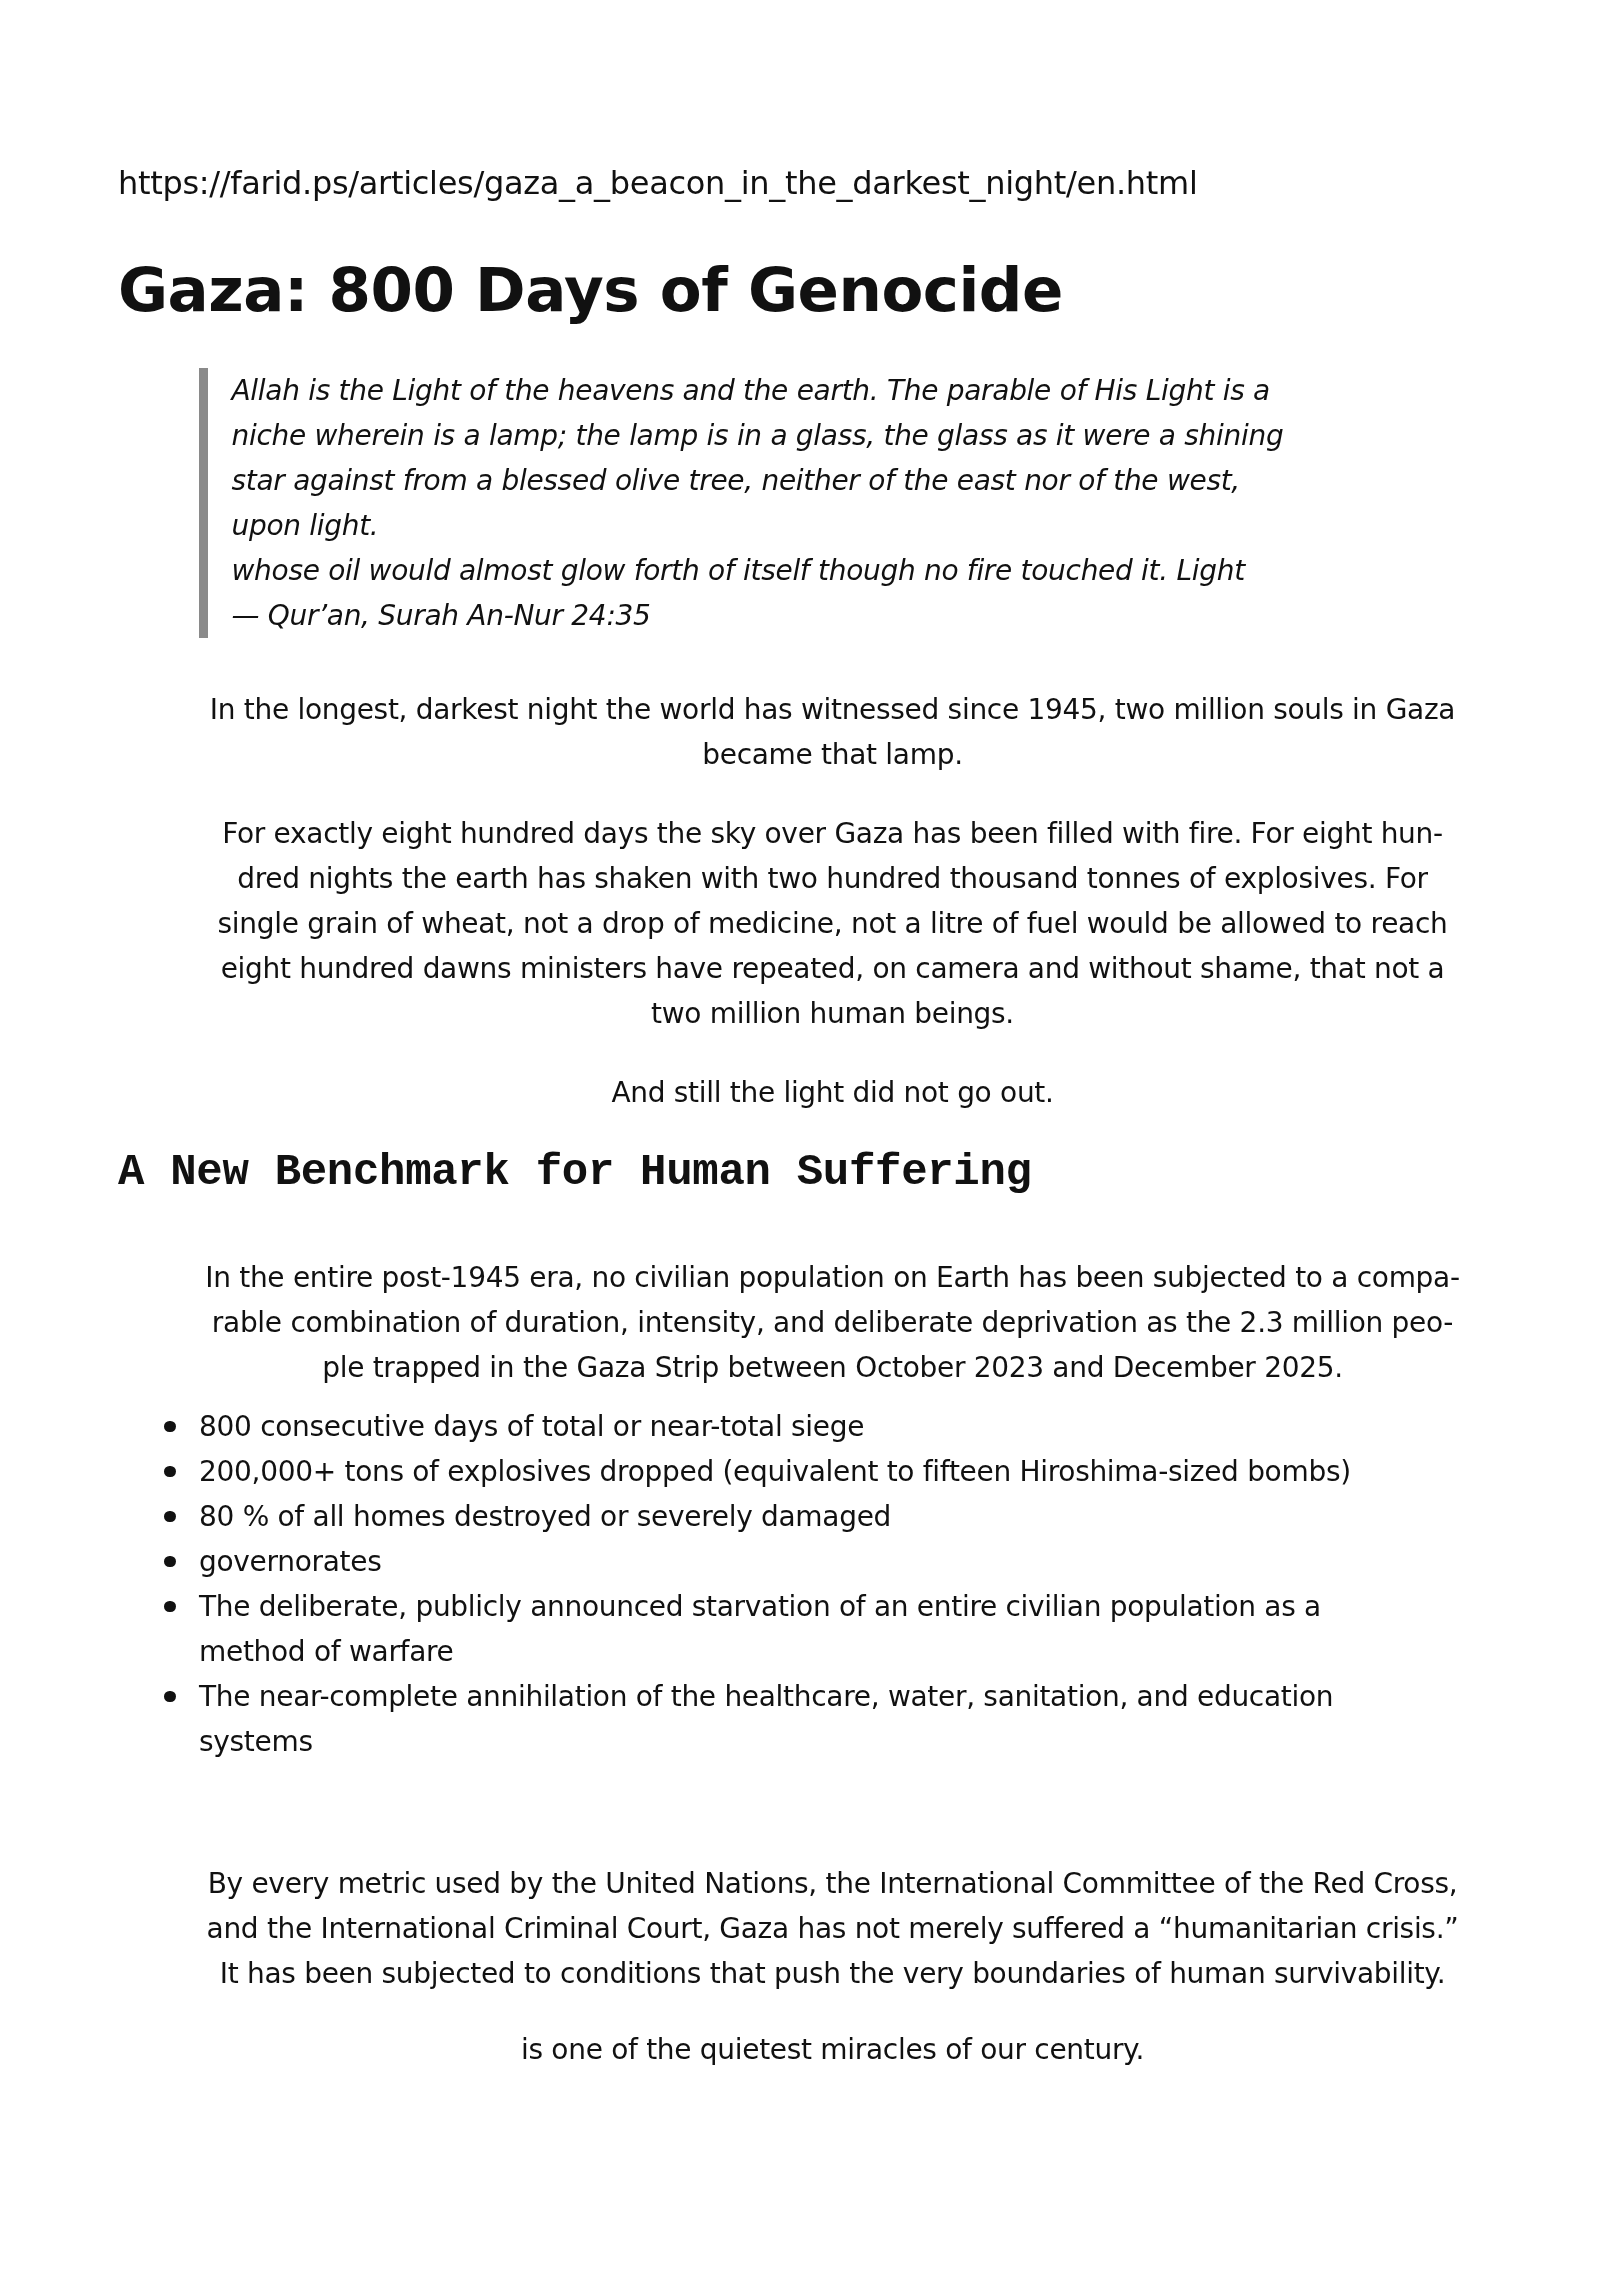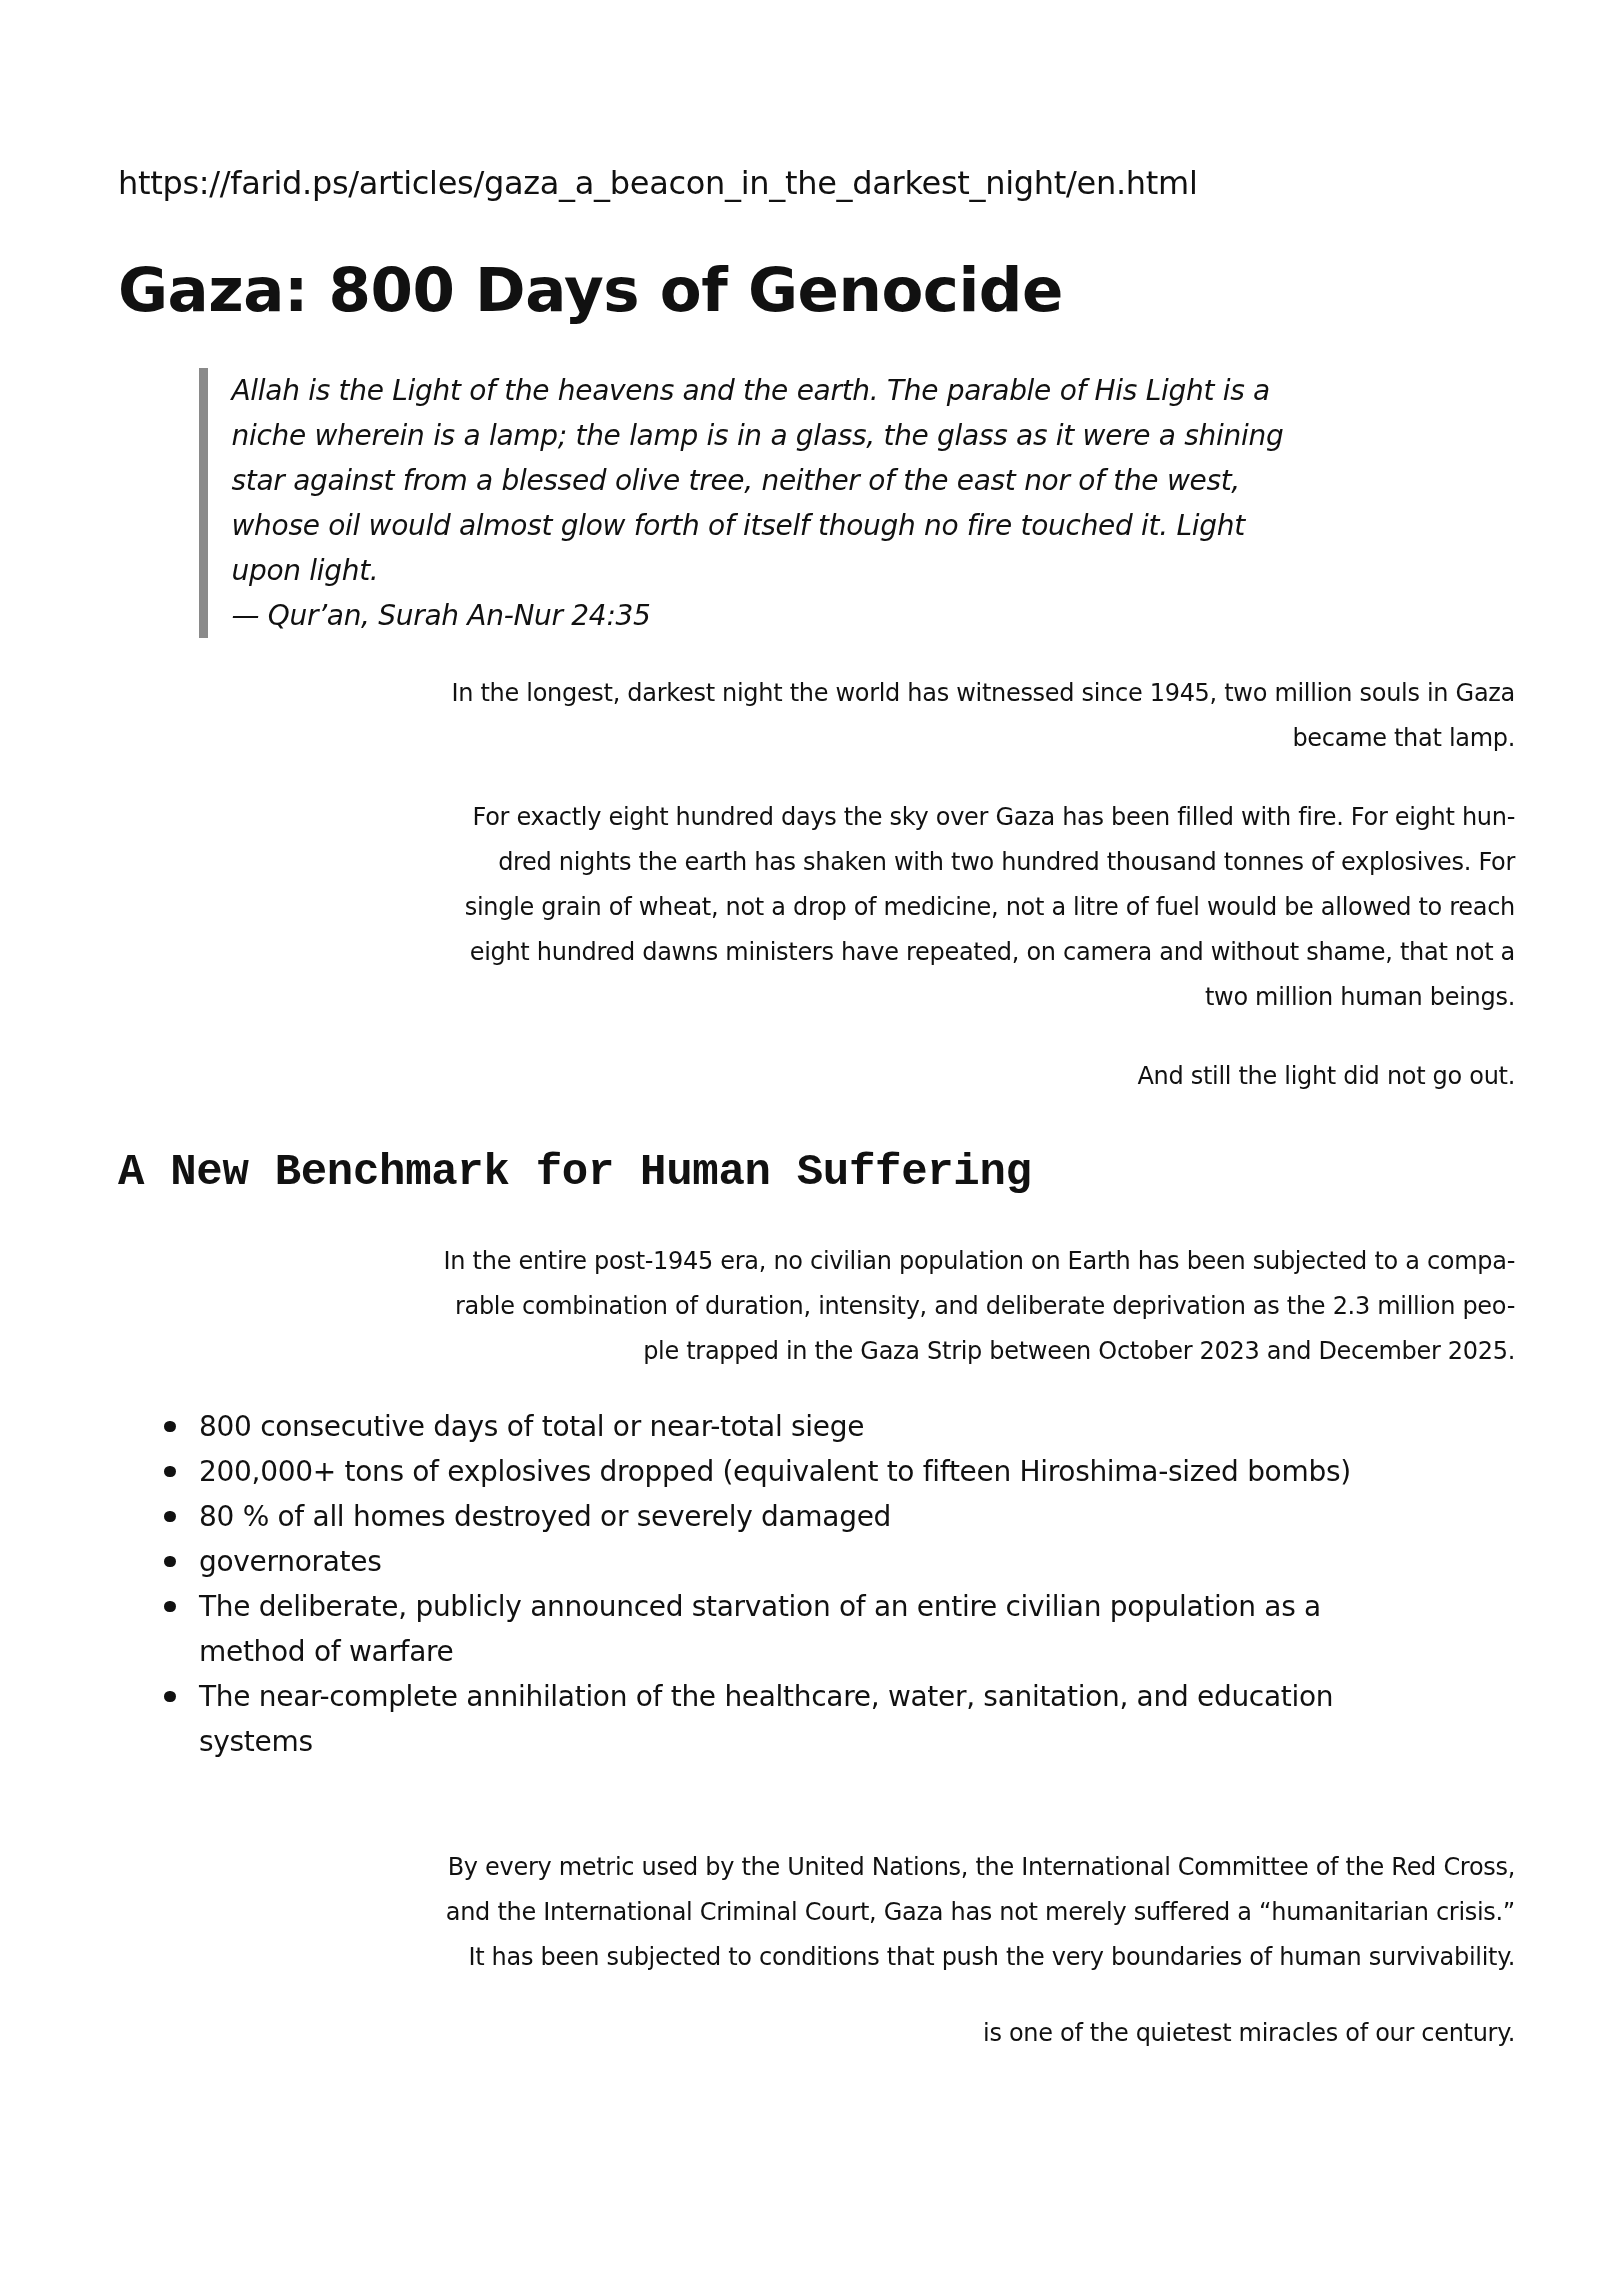--- a/index.html
+++ b/index.html
@@ -3,43 +3,43 @@
 <meta charset="utf-8">
 <style>
   html, body { margin:0; padding:0; background:#ffffff; }
   body { width:1620px; height:2293px; overflow:hidden; position:relative;
          font-family:"DejaVu Sans", sans-serif; color:#111; }
   .page { position:absolute; left:118px; top:0; width:1397px; }
   .url { position:absolute; top:161px; left:0; font-size:32px; line-height:45px; white-space:nowrap; letter-spacing:-0.3px; }
   h1 { position:absolute; top:253px; left:0; margin:0; font-size:61px; line-height:74px; font-weight:bold; letter-spacing:-0.5px; white-space:nowrap; }
   .quote { position:absolute; top:368px; left:81px; width:1127px; border-left:9.8px solid #8a8a8a; padding-left:23.5px; font-size:28px; line-height:45px; letter-spacing:-0.3px; }
   .quote p { margin:0; }
-  .para { position:absolute; left:0; width:1397px; margin:0; font-size:24px; line-height:45px; letter-spacing:-0.3px; text-align:right; }
+  .para { position:absolute; left:0; width:1397px; margin:16px; font-size:28px; line-height:45px; letter-spacing:-0.3px; text-align:center; }
   h2 { position:absolute; left:0; margin:0; font-size:44px; line-height:55px; font-weight:bold; white-space:nowrap; letter-spacing:-0.3px; }
   ul.list { position:absolute; left:0; top:1404px; margin:0; padding:0 0 0 81px; width:1315px; list-style:none; font-size:28px; line-height:45px; letter-spacing:-0.3px; }
   ul.list li { position:relative; margin:0; }
   ul.list li .bullet { position:absolute; left:-35px; top:16.7px; width:11.8px; height:11.8px; border-radius:50%; background:#111; }
   .line { display:block; white-space:nowrap; }
 </style>
 </head>
 <body>
 
 <div class="page">
 
   <div class="url">https://farid.ps/articles/gaza_a_beacon_in_the_darkest_night/en.html</div>
 
   <h1>Gaza: 800 Days of Genocide</h1>
 
   <blockquote class="quote" style="margin:0;font-style:italic;">
     <p>
       <span class="line">Allah is the Light of the heavens and the earth. The parable of His Light is a</span>
       <span class="line">niche wherein is a lamp; the lamp is in a glass, the glass as it were a shining</span>
       <span class="line">star against from a blessed olive tree, neither of the east nor of the west,</span>
+      <span class="line">upon light.</span>
       <span class="line">whose oil would almost glow forth of itself though no fire touched it. Light</span>
-      <span class="line">upon light.</span>
       <span class="line">— Qur’an, Surah An-Nur 24:35</span>
     </p>
   </blockquote>
 
   <p class="para" style="top:671px;">
     <span class="line">In the longest, darkest night the world has witnessed since 1945, two million souls in Gaza</span>
     <span class="line">became that lamp.</span>
   </p>
 
   <p class="para" style="top:795px;">

